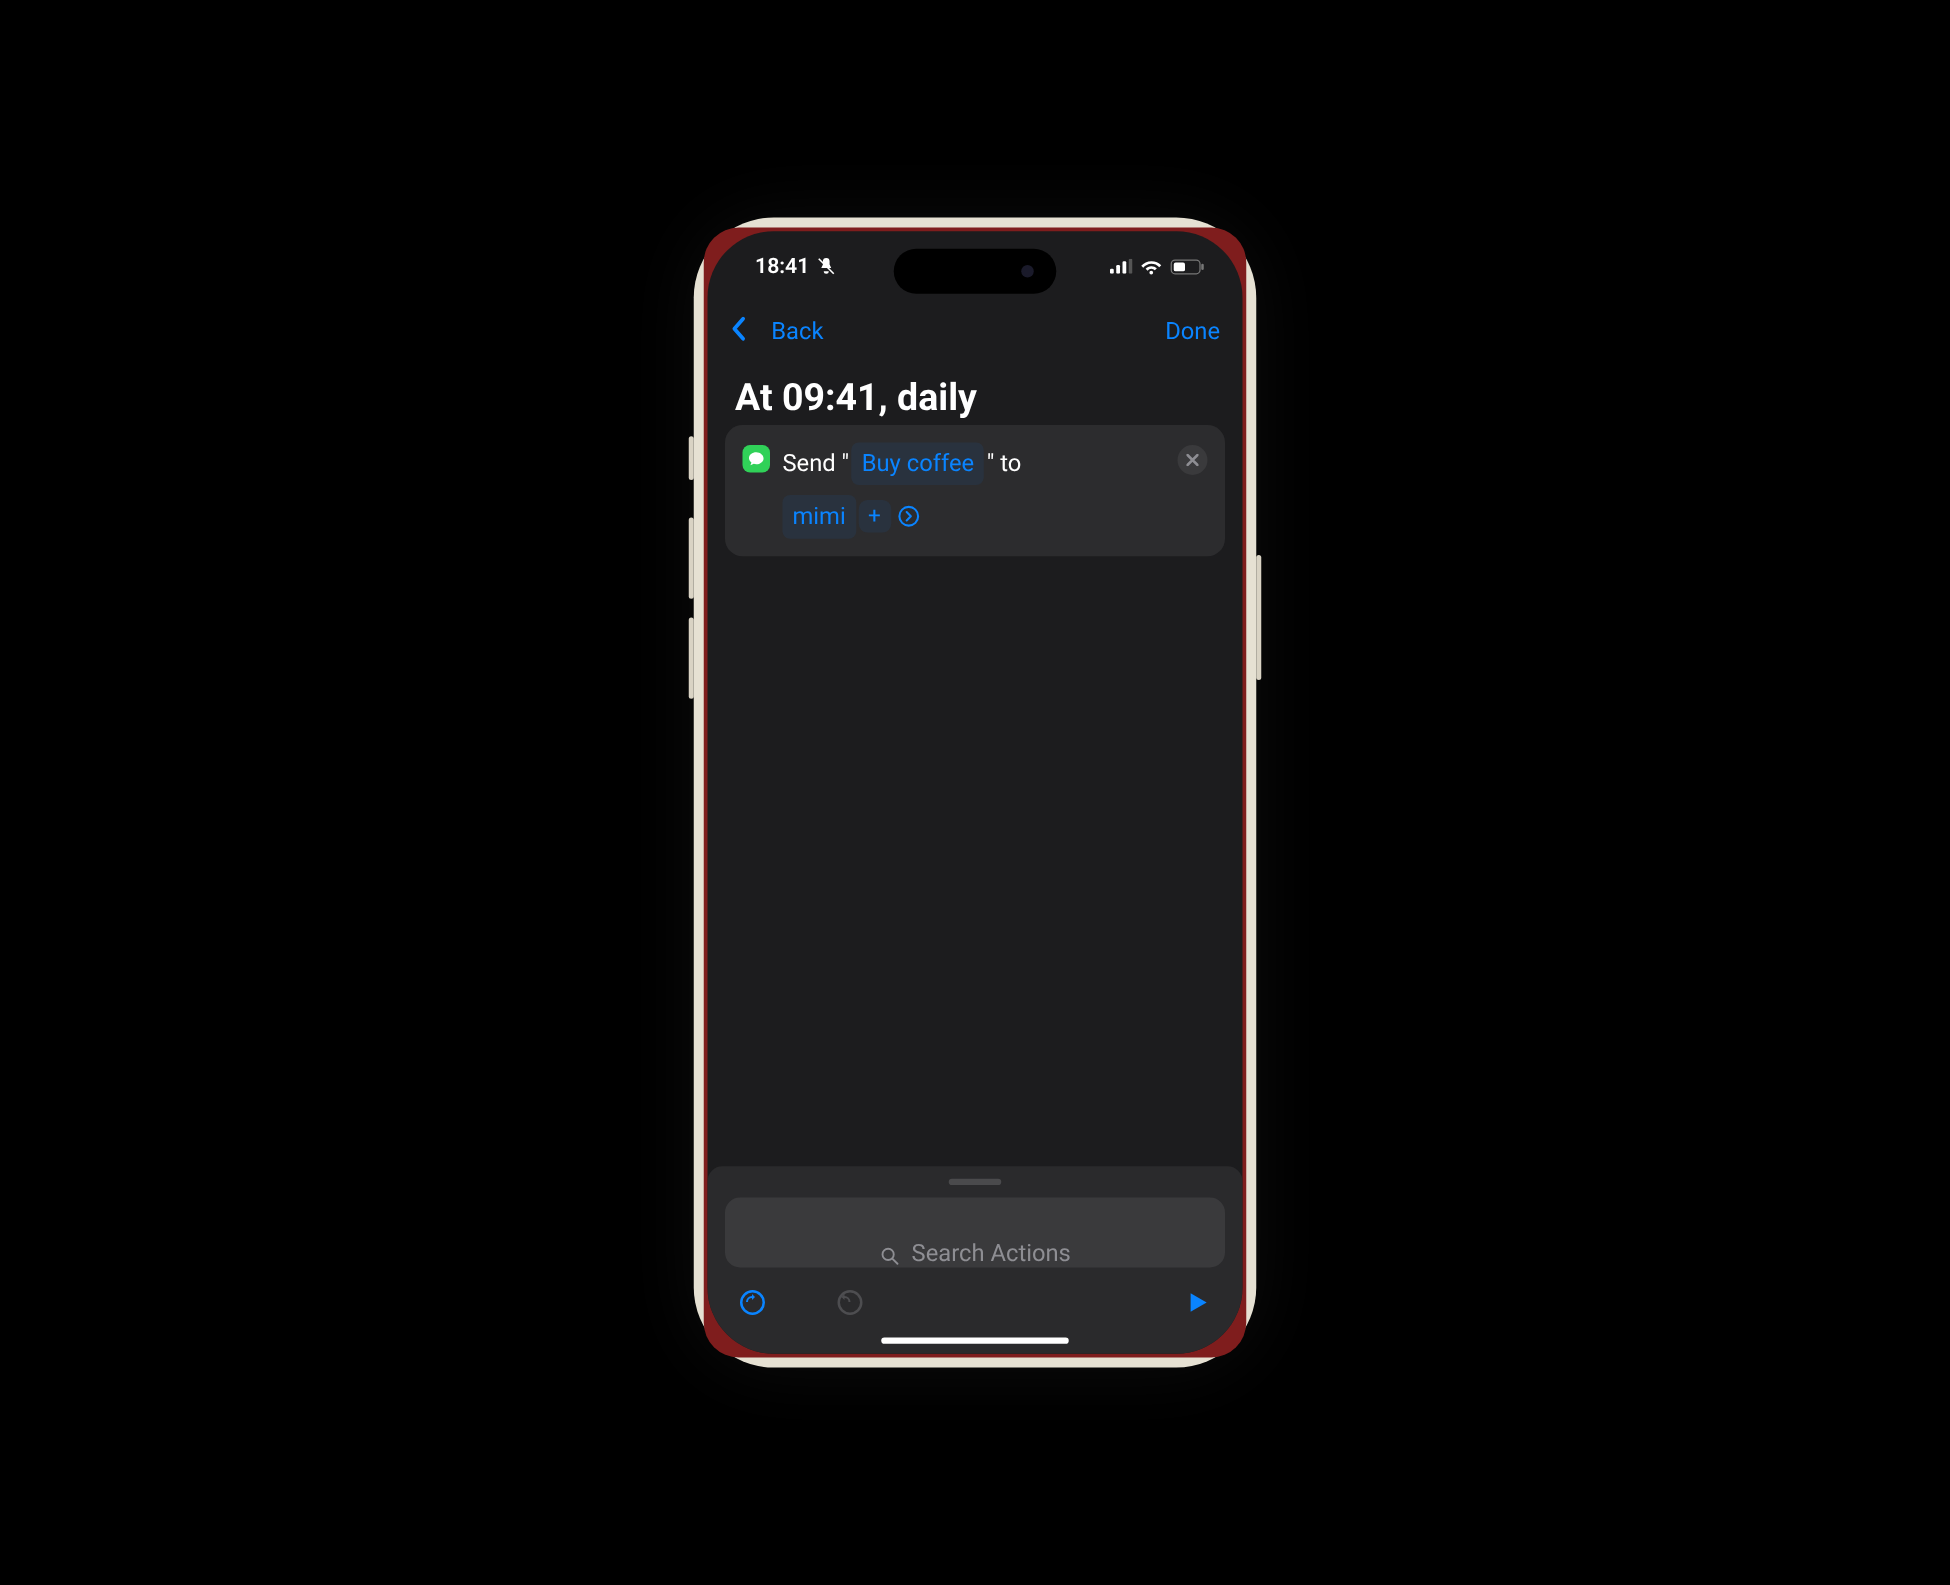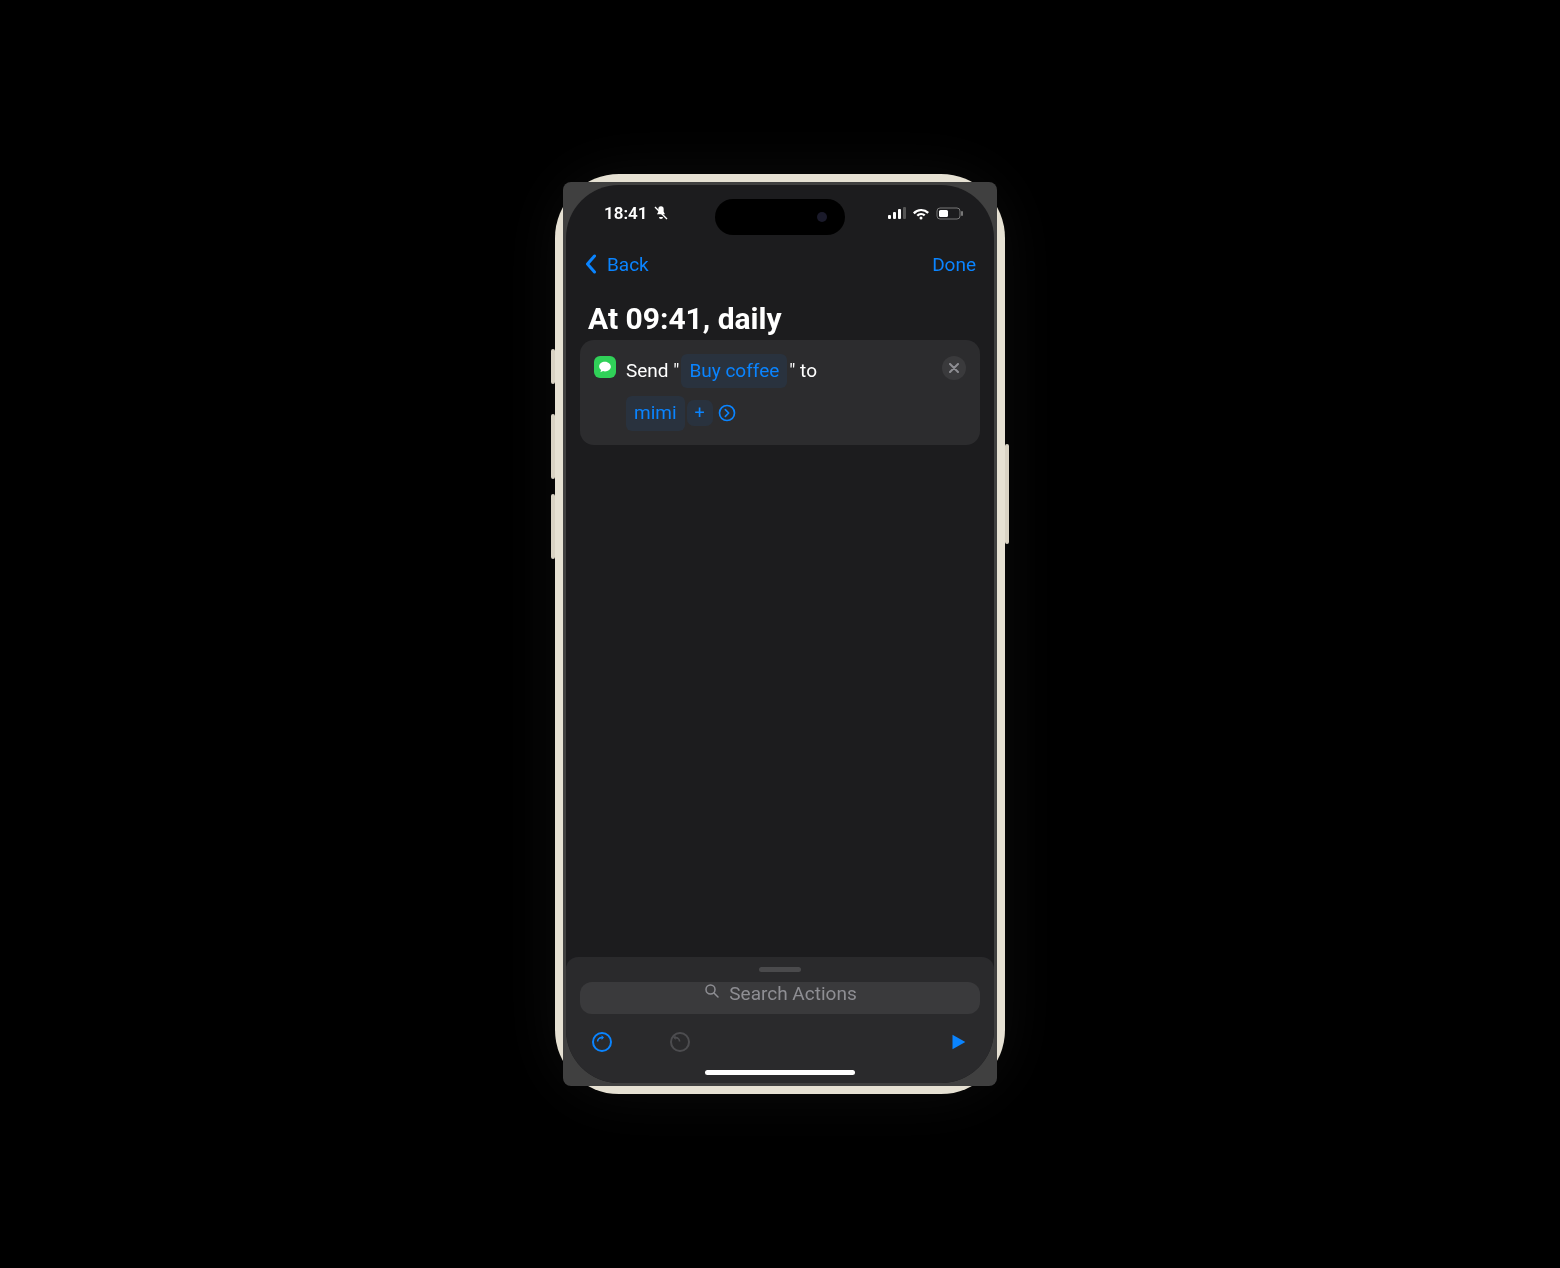--- a/index.html
+++ b/index.html
@@ -16,22 +16,22 @@
     height: 920px;
     background: #e6e1d3;
     border-radius: 64px;
     padding: 8px;
     position: relative;
     box-shadow: 0 0 60px rgba(255,255,255,0.05);
   }
   .phone-inner {
     width: 100%;
     height: 100%;
-    background: #404040;
-    border-radius: 8px;
+    background: #7f1d1d;
+    border-radius: 28px;
     padding: 3px;
   }
   .screen {
     width: 100%;
     height: 100%;
     background: #1c1c1e;
     border-radius: 53px;
     overflow: hidden;
     position: relative;
     display: flex;
@@ -87,21 +87,21 @@
   
   .nav-bar {
     height: 46px;
     display: flex;
     justify-content: space-between;
     align-items: center;
     padding: 0 18px;
     color: #0a84ff;
     font-size: 19px;
   }
-  .nav-back { display:flex; align-items:center; gap:10px; cursor:pointer; }
+  .nav-back { display:flex; gap:20px; cursor:pointer; }
   .nav-done { cursor:pointer; }
 
   
   .page-title {
     color:#fff;
     font-size: 30px;
     font-weight: 700;
     padding: 14px 22px 4px;
   }
 
@@ -177,23 +177,23 @@
   }
   .drag-handle {
     width:42px; height:5px;
     background:#4a4a4c;
     border-radius:3px;
     margin: 0 auto 10px;
   }
   .search-bar {
     background:#3a3a3c;
     border-radius:12px;
-    height:32px;
+    height:56px;
     display:flex;
-    align-items:flex-start;
+    align-items:flex-end;
     justify-content:center;
     gap:8px;
     color:#8e8e93;
     font-size:19px;
   }
   .toolbar {
     display:flex;
     align-items:center;
     padding: 14px 8px 6px;
     gap: 50px;

